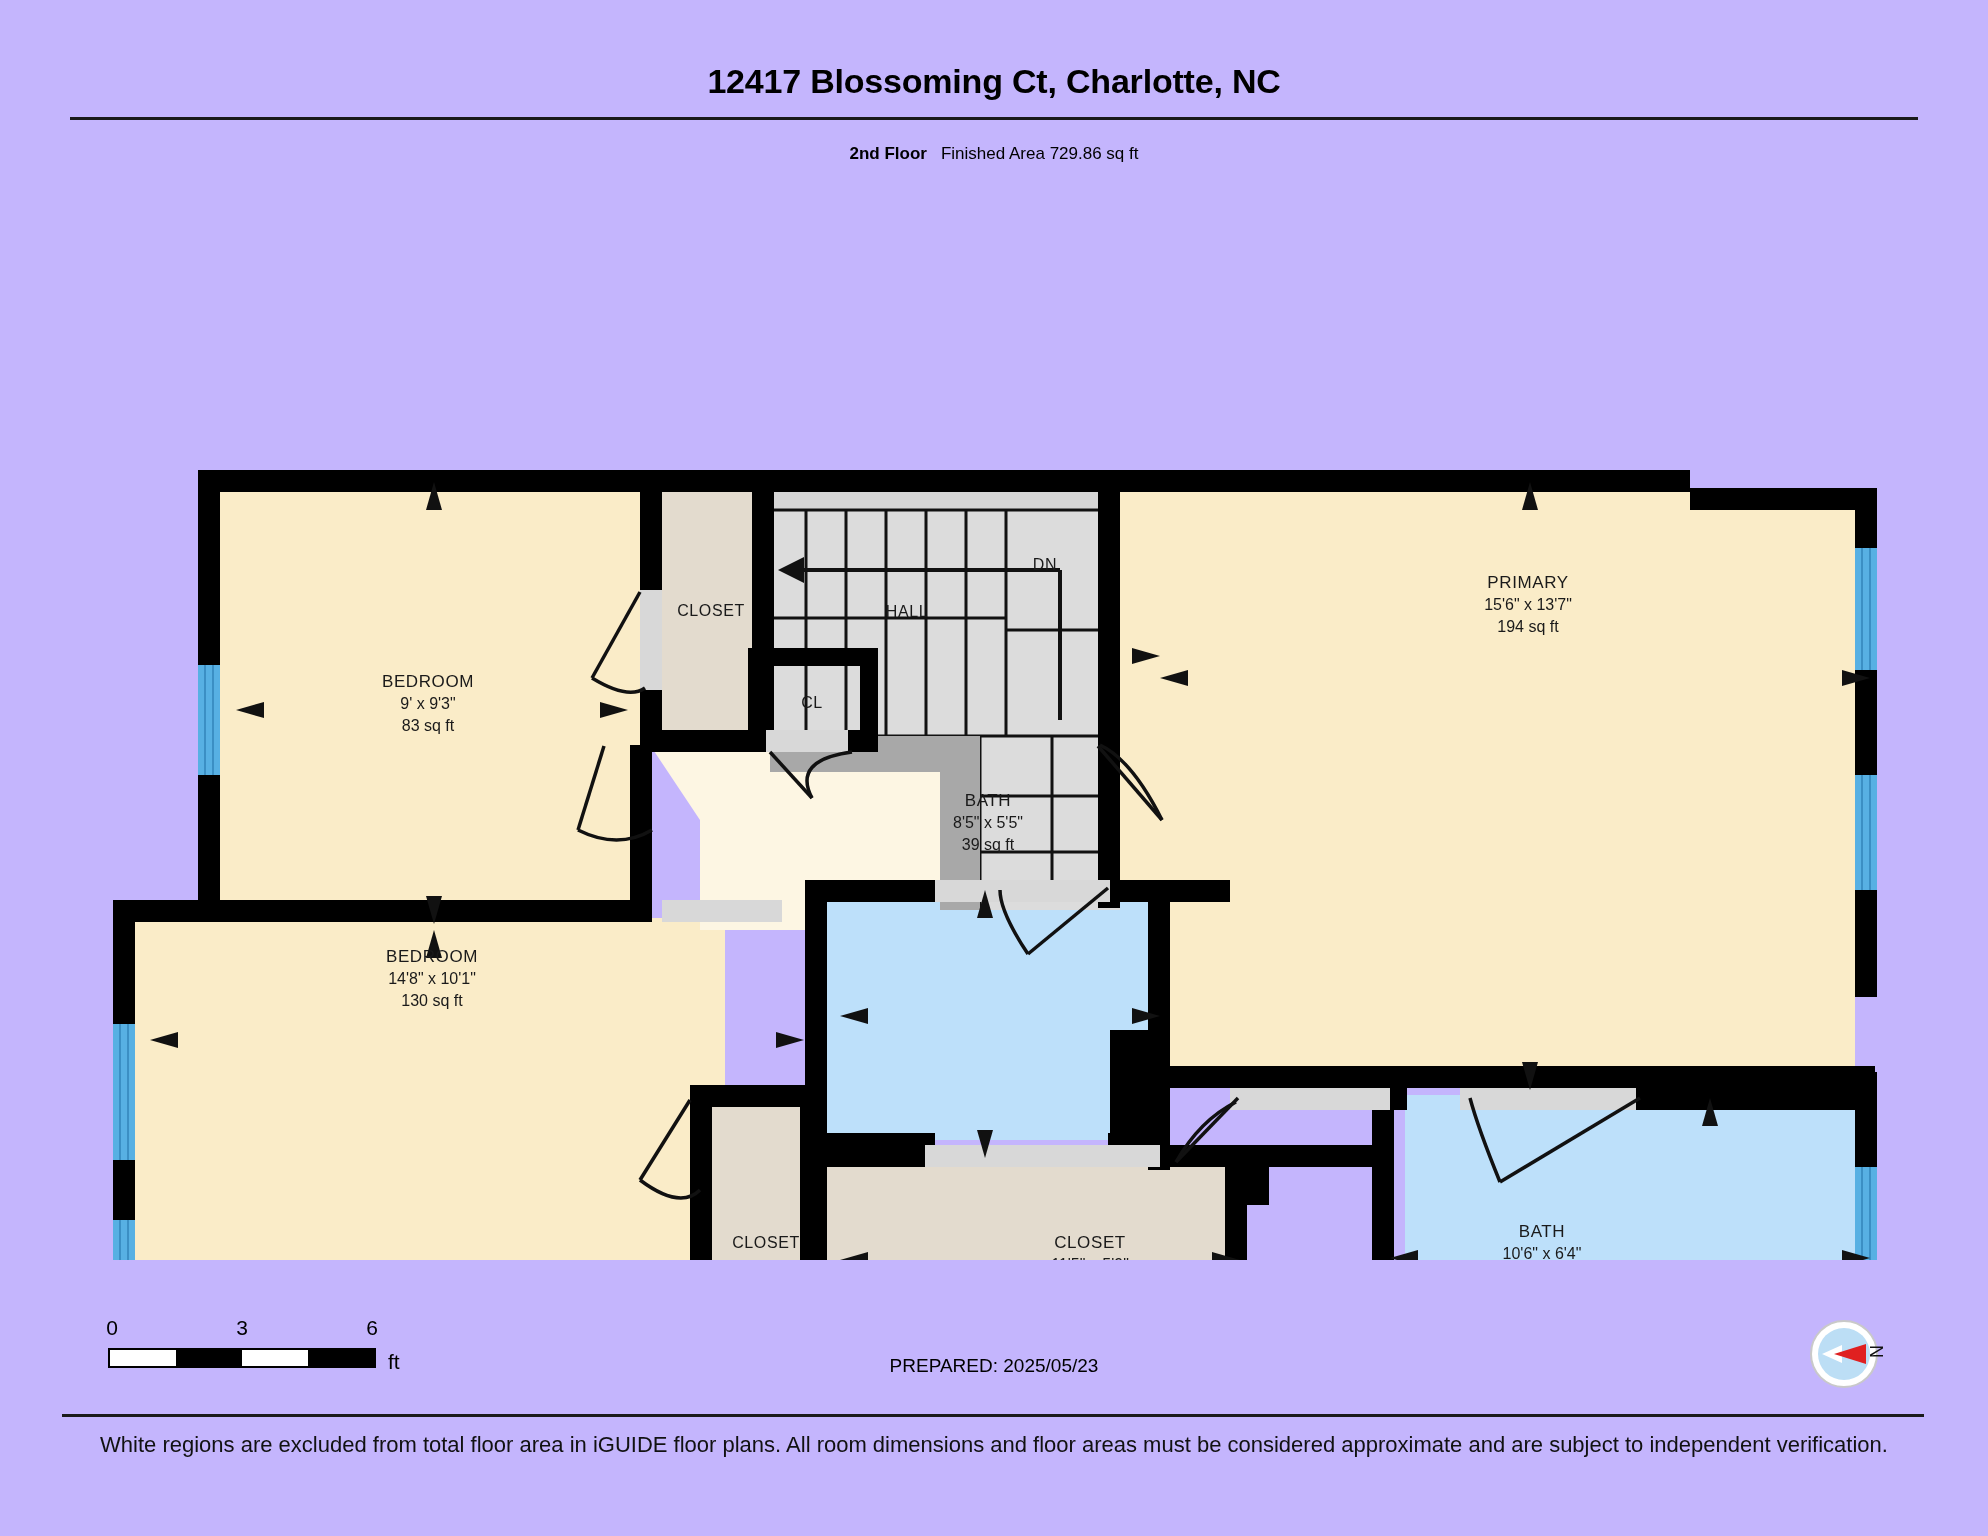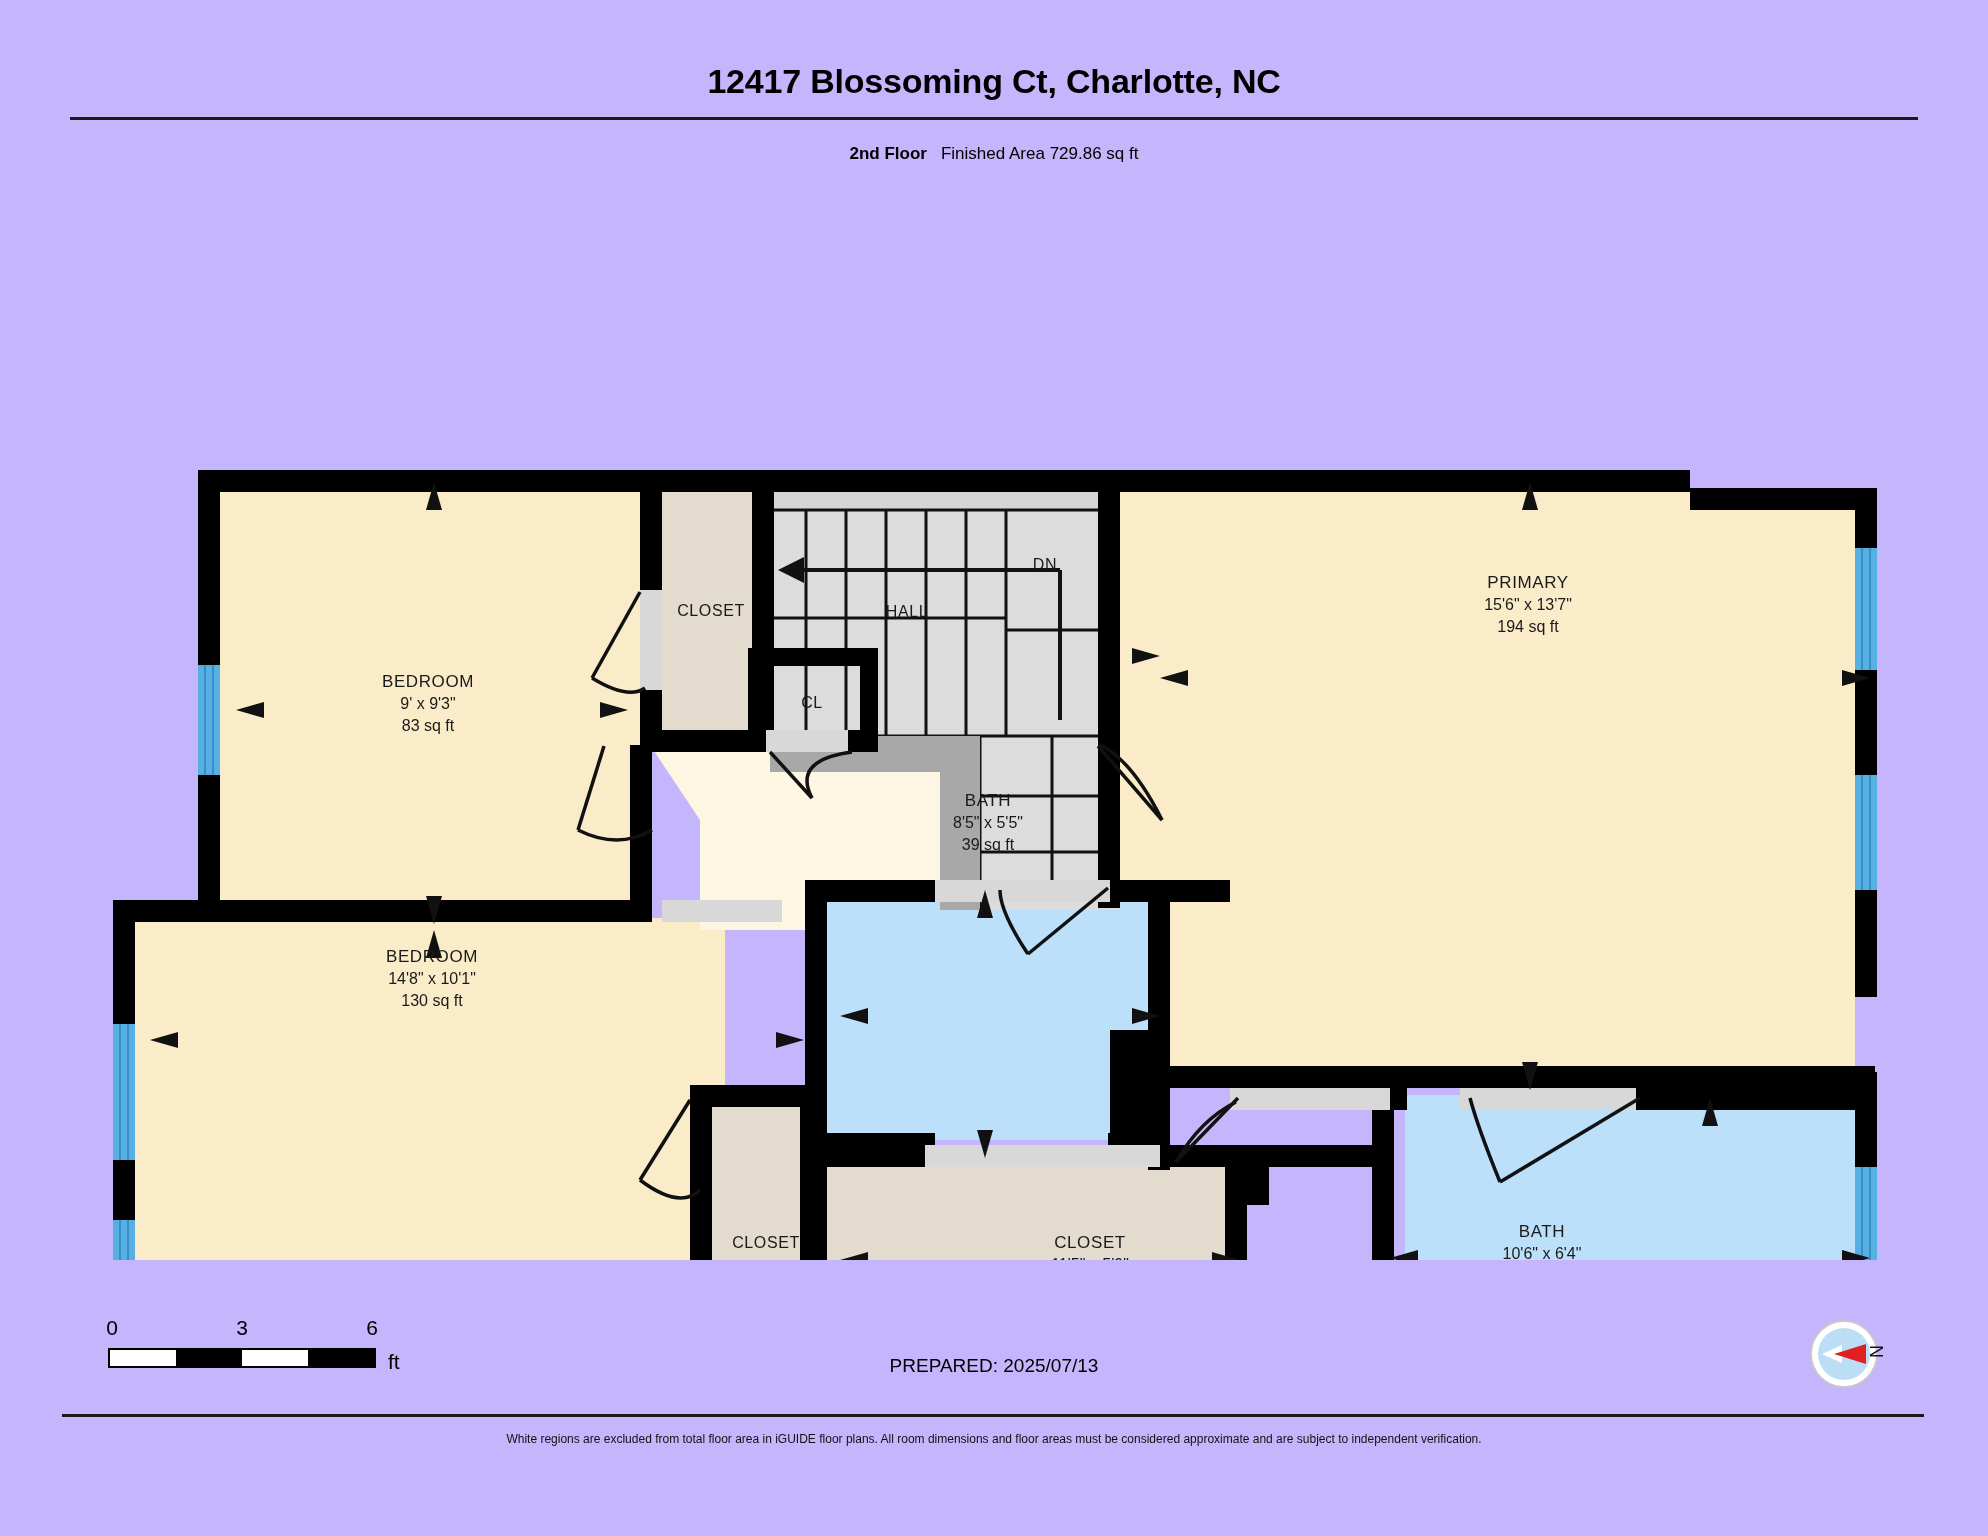--- a/index.html
+++ b/index.html
@@ -161,21 +161,21 @@
     width: 1862px;
     height: 3px;
     background: #1a1a1a;
   }
   .disclaimer {
     position: absolute;
     left: 0;
     top: 1432px;
     width: 1988px;
     text-align: center;
-    font-size: 12px;
+    font-size: 22px;
     color: #111;
   }
 </style>
 </head>
 <body>
 
 <div id="page">
 
   <div class="title">12417 Blossoming Ct, Charlotte, NC</div>
   <div class="rule-top"></div>
@@ -474,21 +474,21 @@
     <span style="left:264px;">6</span>
   </div>
   <div class="scalebar">
     <div class="sb-w" style="flex:1"></div>
     <div class="sb-b" style="flex:1"></div>
     <div class="sb-w" style="flex:1"></div>
     <div class="sb-b" style="flex:1"></div>
   </div>
   <div class="scale-unit">ft</div>
 
-  <div class="prepared">PREPARED: 2025/07/13</div>
+  <div class="prepared">PREPARED: 2025/05/23</div>
 
   <div class="compass">
     <svg width="72" height="72" viewBox="0 0 72 72" xmlns="http://www.w3.org/2000/svg">
       <circle cx="36" cy="36" r="33" fill="#ffffff" stroke="#c9c9c9" stroke-width="2"></circle>
       <circle cx="36" cy="36" r="26" fill="#bcdef5"></circle>
       <path d="M14 36 L34 27 L34 45 Z" fill="#ffffff"></path>
       <path d="M26 36 L58 26 L58 46 Z" fill="#e02020"></path>
     </svg>
   </div>
   <div class="compass-n">N</div>

